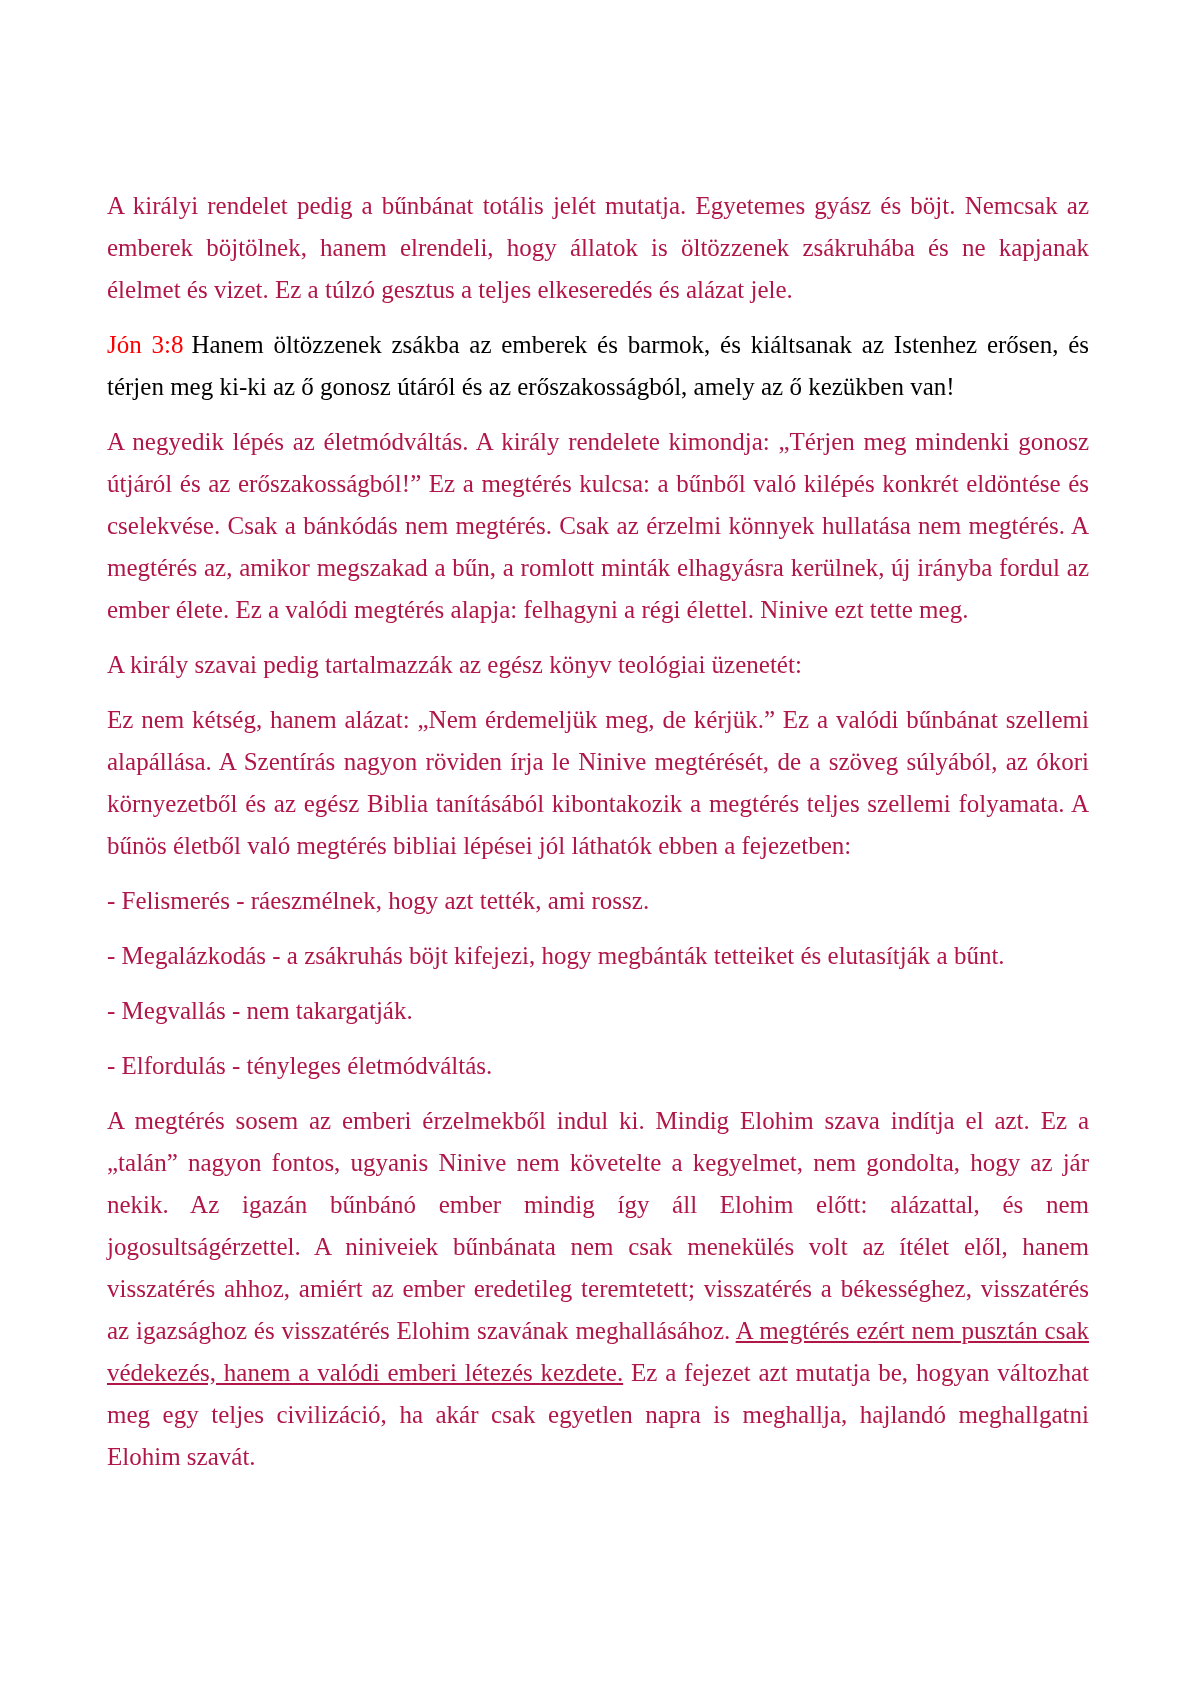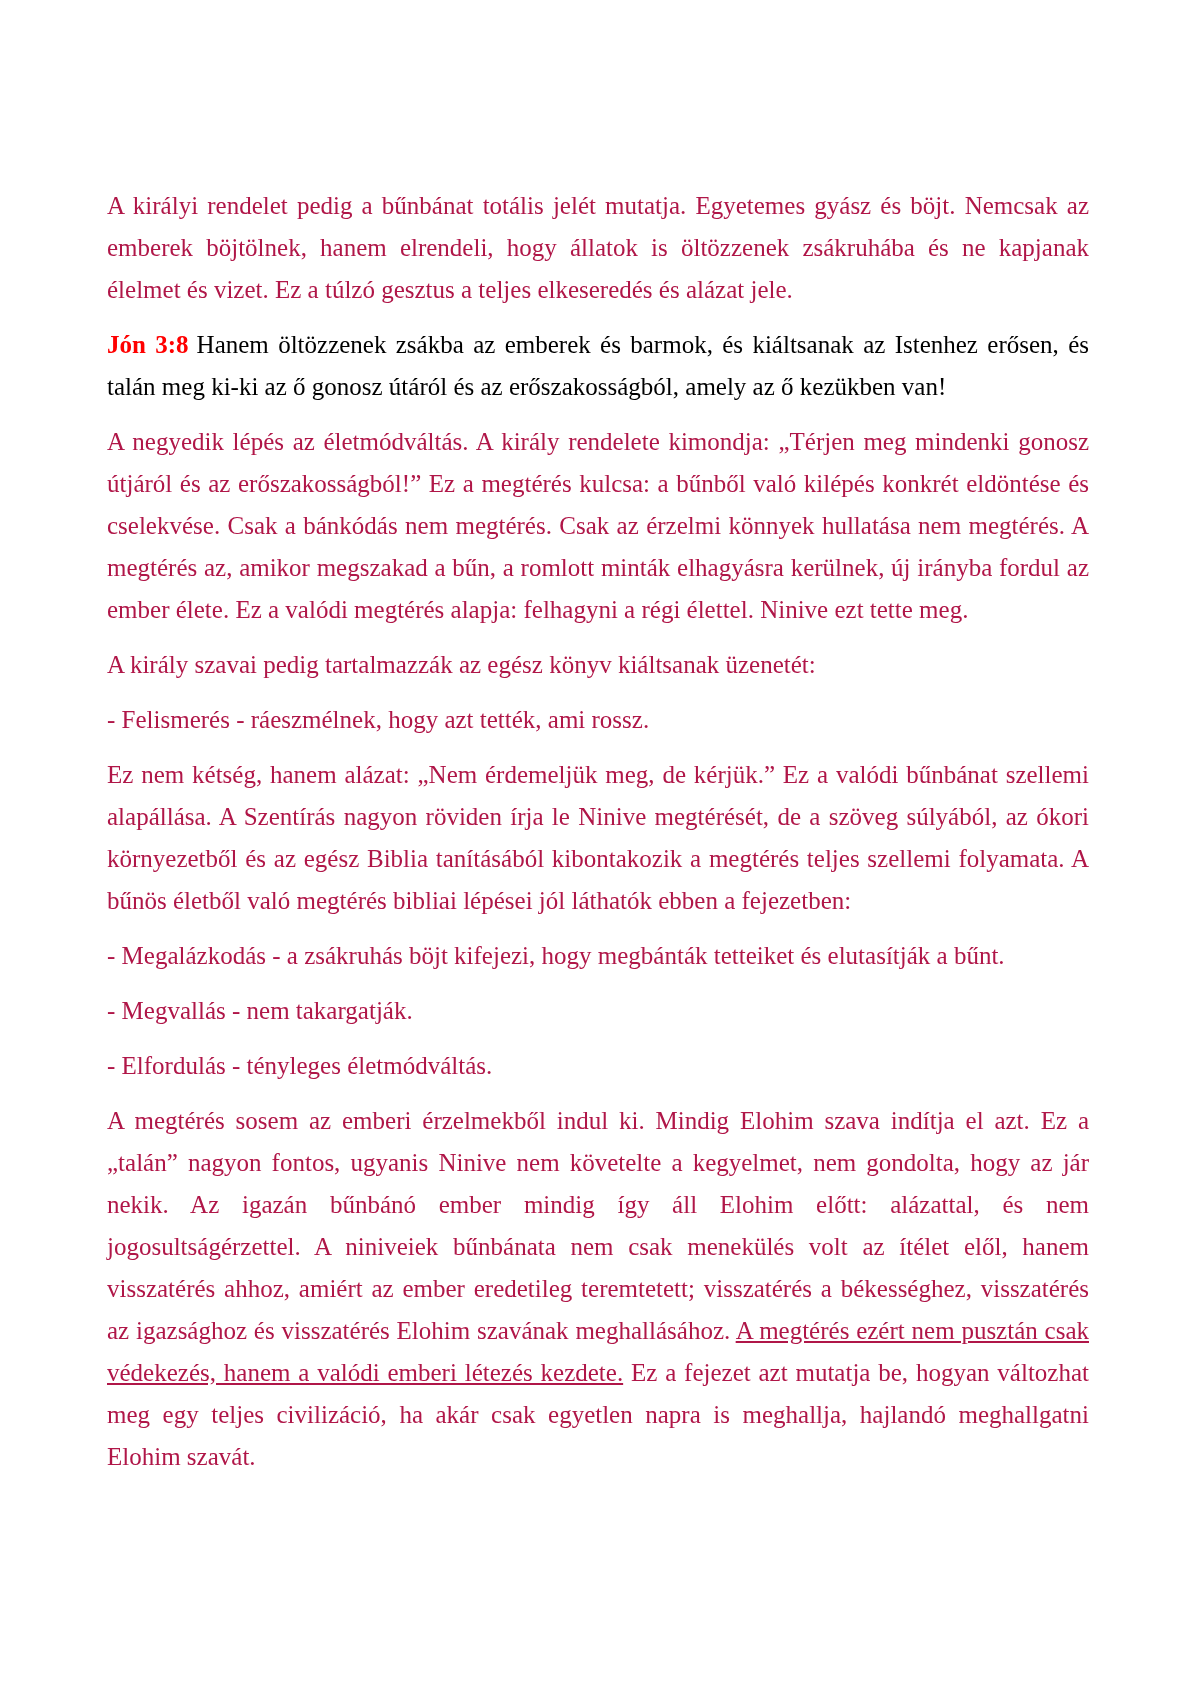--- a/index.html
+++ b/index.html
@@ -32,35 +32,35 @@
     margin: 0 0 13px 0;
     font-size: 25px;
     line-height: 42px;
     text-align: justify;
     text-justify: inter-word;
     color: var(--commentary);
   }
   p.para.verse { color: var(--verse-text); }
   .verse-label {
     color: var(--verse-label);
-    font-weight: bold;
+    font-weight: normal;
     margin-right: 8px;
   }
   .verse-body { color: var(--verse-text); }
   .underline { text-decoration: underline; }
 </style>
 </head>
 <body>
 
 <div class="page">
   <div class="content">
       <p class="para commentary">A királyi rendelet pedig a bűnbánat totális jelét mutatja. Egyetemes gyász és böjt. Nemcsak az emberek böjtölnek, hanem elrendeli, hogy állatok is öltözzenek zsákruhába és ne kapjanak élelmet és vizet. Ez a túlzó gesztus a teljes elkeseredés és alázat jele.</p>
-      <p class="para verse"><span class="verse-label">Jón 3:8</span><span class="verse-body">Hanem öltözzenek zsákba az emberek és barmok, és kiáltsanak az Istenhez erősen, és talán meg ki-ki az ő gonosz útáról és az erőszakosságból, amely az ő kezükben van!</span></p>
+      <p class="para verse"><span class="verse-label">Jón 3:8</span><span class="verse-body">Hanem öltözzenek zsákba az emberek és barmok, és kiáltsanak az Istenhez erősen, és térjen meg ki-ki az ő gonosz útáról és az erőszakosságból, amely az ő kezükben van!</span></p>
       <p class="para commentary">A negyedik lépés az életmódváltás. A király rendelete kimondja: „Térjen meg mindenki gonosz útjáról és az erőszakosságból!” Ez a megtérés kulcsa: a bűnből való kilépés konkrét eldöntése és cselekvése. Csak a bánkódás nem megtérés. Csak az érzelmi könnyek hullatása nem megtérés. A megtérés az, amikor megszakad a bűn, a romlott minták elhagyásra kerülnek, új irányba fordul az ember élete. Ez a valódi megtérés alapja: felhagyni a régi élettel. Ninive ezt tette meg.</p>
-      <p class="para commentary">A király szavai pedig tartalmazzák az egész könyv kiáltsanak üzenetét:</p>
+      <p class="para commentary">A király szavai pedig tartalmazzák az egész könyv teológiai üzenetét:</p>
+      <p class="para commentary">Ez nem kétség, hanem alázat: „Nem érdemeljük meg, de kérjük.” Ez a valódi bűnbánat szellemi alapállása. A Szentírás nagyon röviden írja le Ninive megtérését, de a szöveg súlyából, az ókori környezetből és az egész Biblia tanításából kibontakozik a megtérés teljes szellemi folyamata. A bűnös életből való megtérés bibliai lépései jól láthatók ebben a fejezetben:</p>
       <p class="para list_item">- Felismerés - ráeszmélnek, hogy azt tették, ami rossz.</p>
-      <p class="para commentary">Ez nem kétség, hanem alázat: „Nem érdemeljük meg, de kérjük.” Ez a valódi bűnbánat szellemi alapállása. A Szentírás nagyon röviden írja le Ninive megtérését, de a szöveg súlyából, az ókori környezetből és az egész Biblia tanításából kibontakozik a megtérés teljes szellemi folyamata. A bűnös életből való megtérés bibliai lépései jól láthatók ebben a fejezetben:</p>
       <p class="para list_item">- Megalázkodás - a zsákruhás böjt kifejezi, hogy megbánták tetteiket és  elutasítják a bűnt.</p>
       <p class="para list_item">- Megvallás - nem takargatják.</p>
       <p class="para list_item">- Elfordulás - tényleges életmódváltás.</p>
       <p class="para commentary_rich"><span>A megtérés sosem az emberi érzelmekből indul ki. Mindig Elohim szava indítja el azt. Ez a „talán” nagyon fontos, ugyanis Ninive nem követelte a kegyelmet, nem gondolta, hogy az jár nekik. Az igazán bűnbánó ember mindig így áll Elohim előtt: alázattal, és nem jogosultságérzettel. A niniveiek bűnbánata nem csak menekülés volt az ítélet elől, hanem visszatérés ahhoz, amiért az ember eredetileg teremtetett; visszatérés a békességhez, visszatérés az igazsághoz és visszatérés Elohim szavának meghallásához. </span><span class="underline">A megtérés ezért nem pusztán csak védekezés, hanem a valódi emberi létezés kezdete.</span><span> Ez a fejezet azt mutatja be, hogyan változhat meg egy teljes civilizáció, ha akár csak egyetlen napra is meghallja, hajlandó meghallgatni Elohim szavát.</span></p>
     </div>
 </div>
 
 </body></html>

